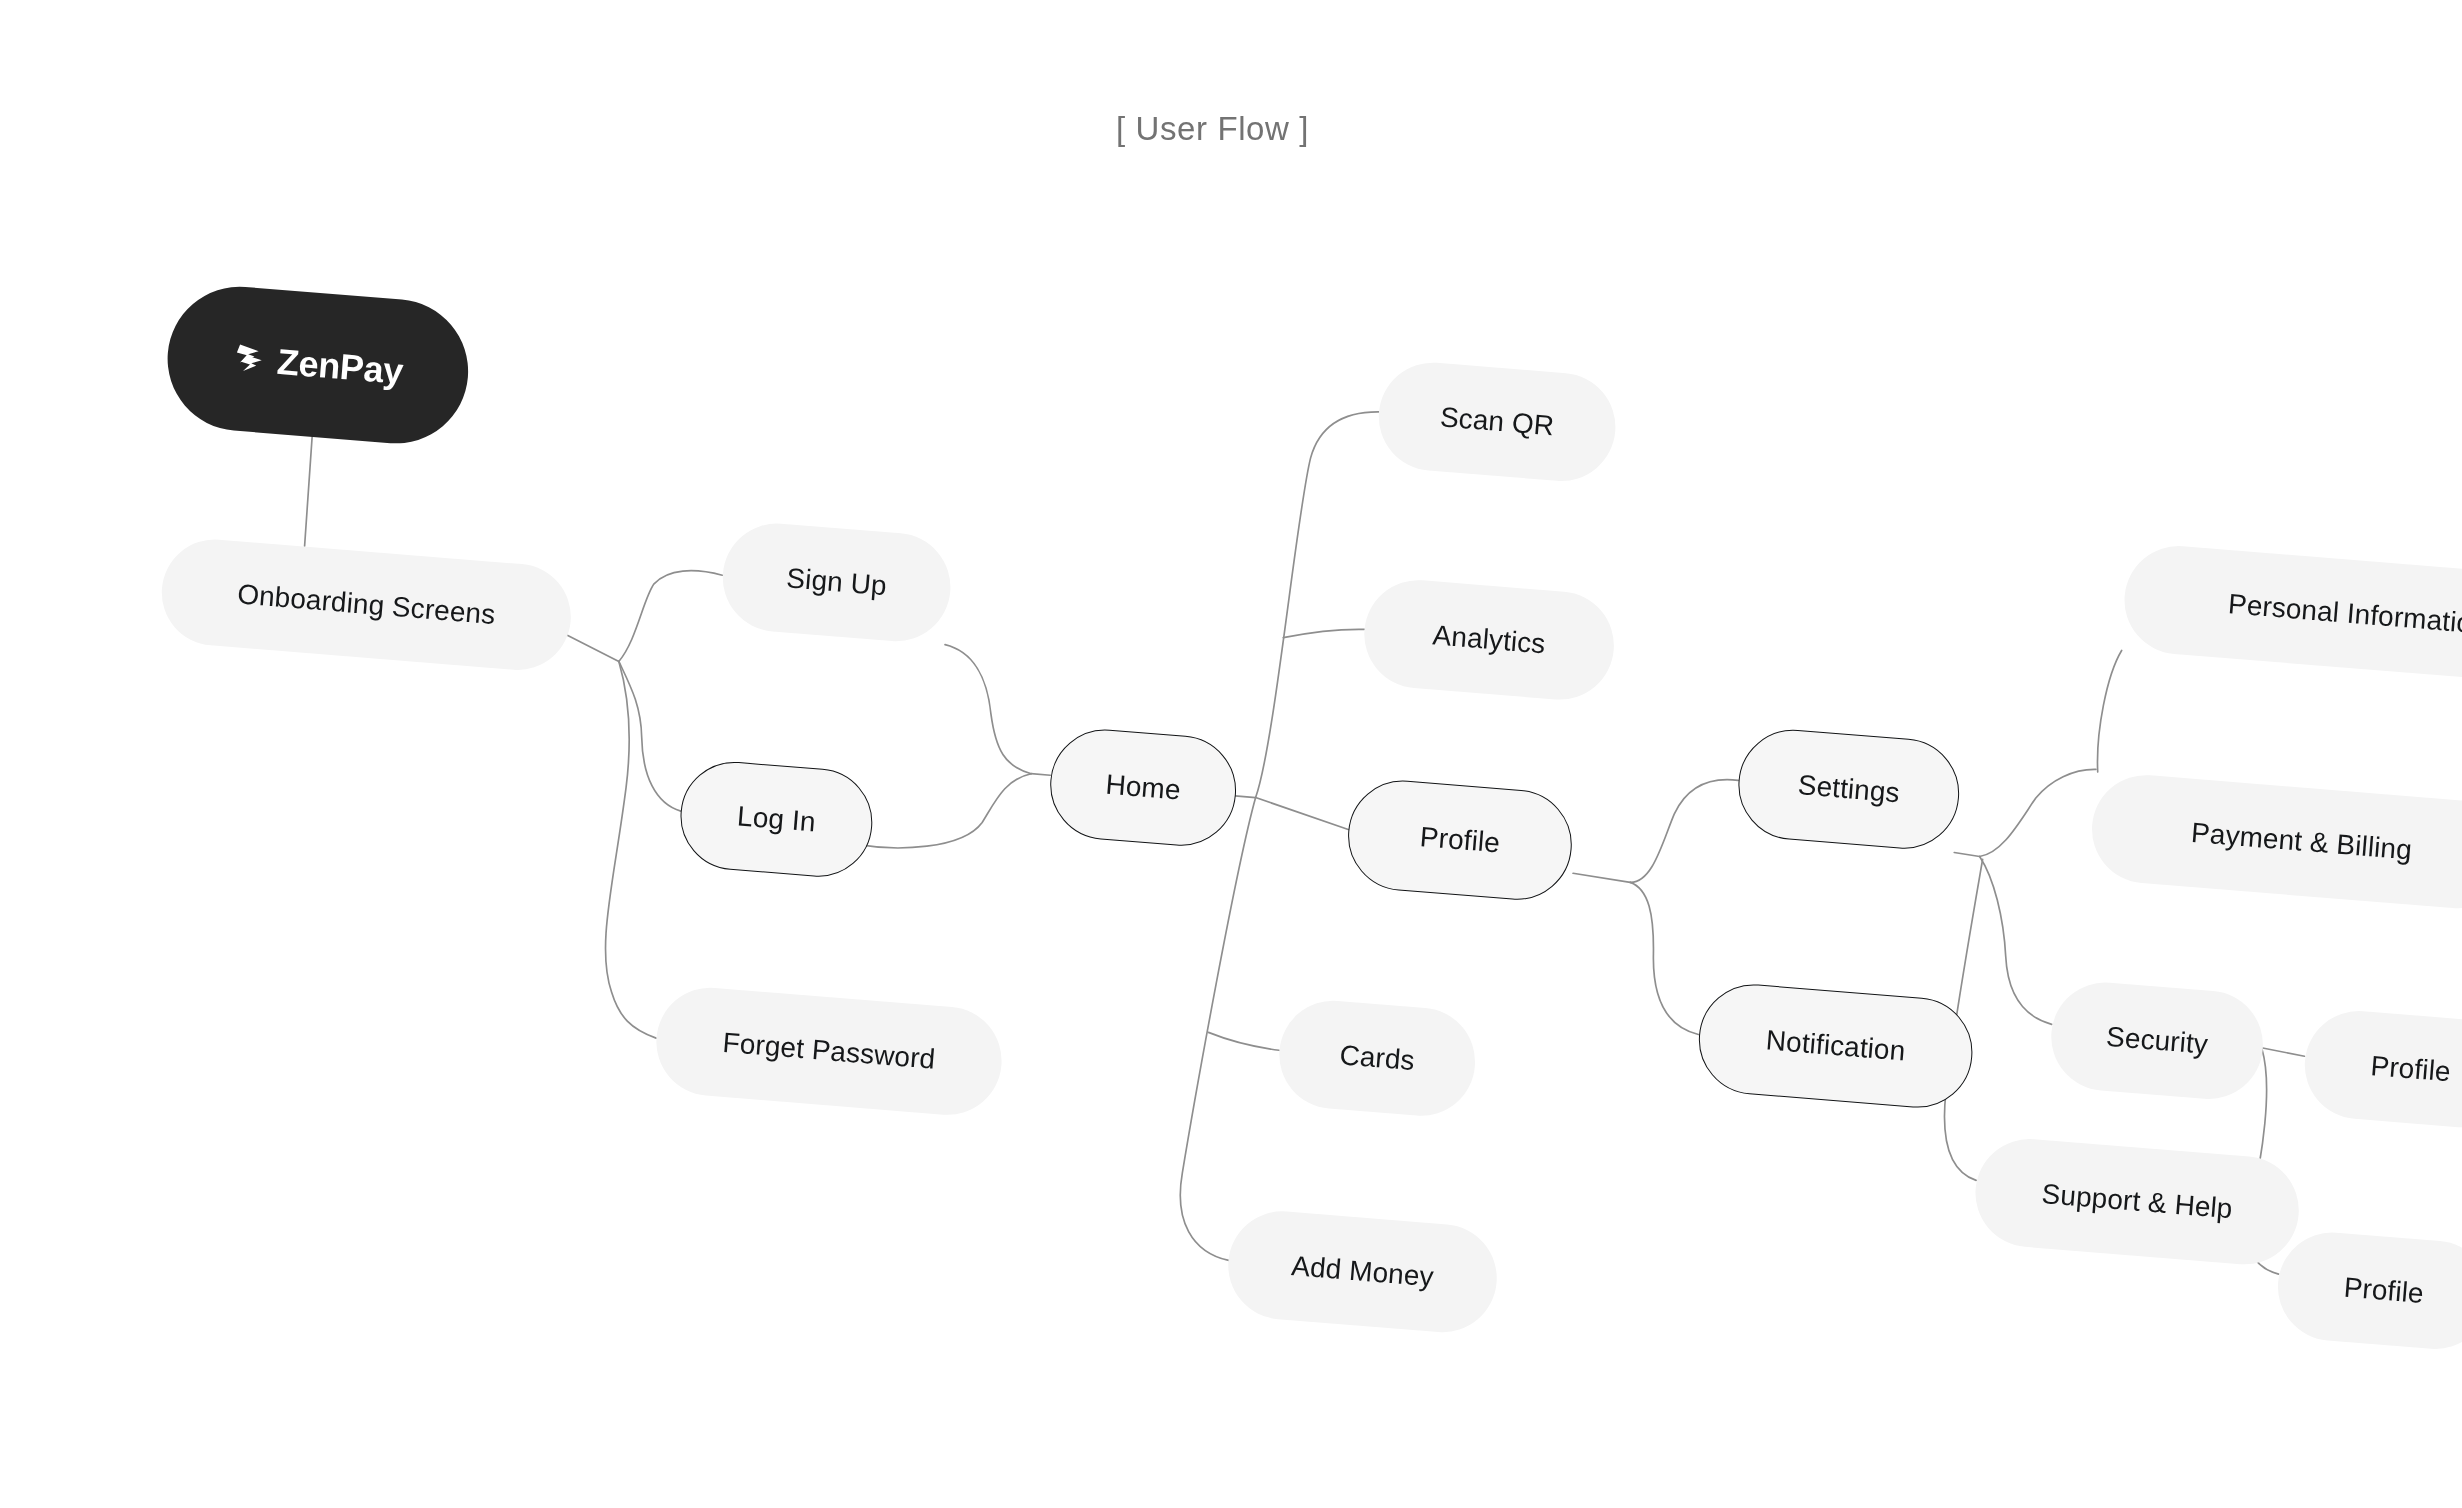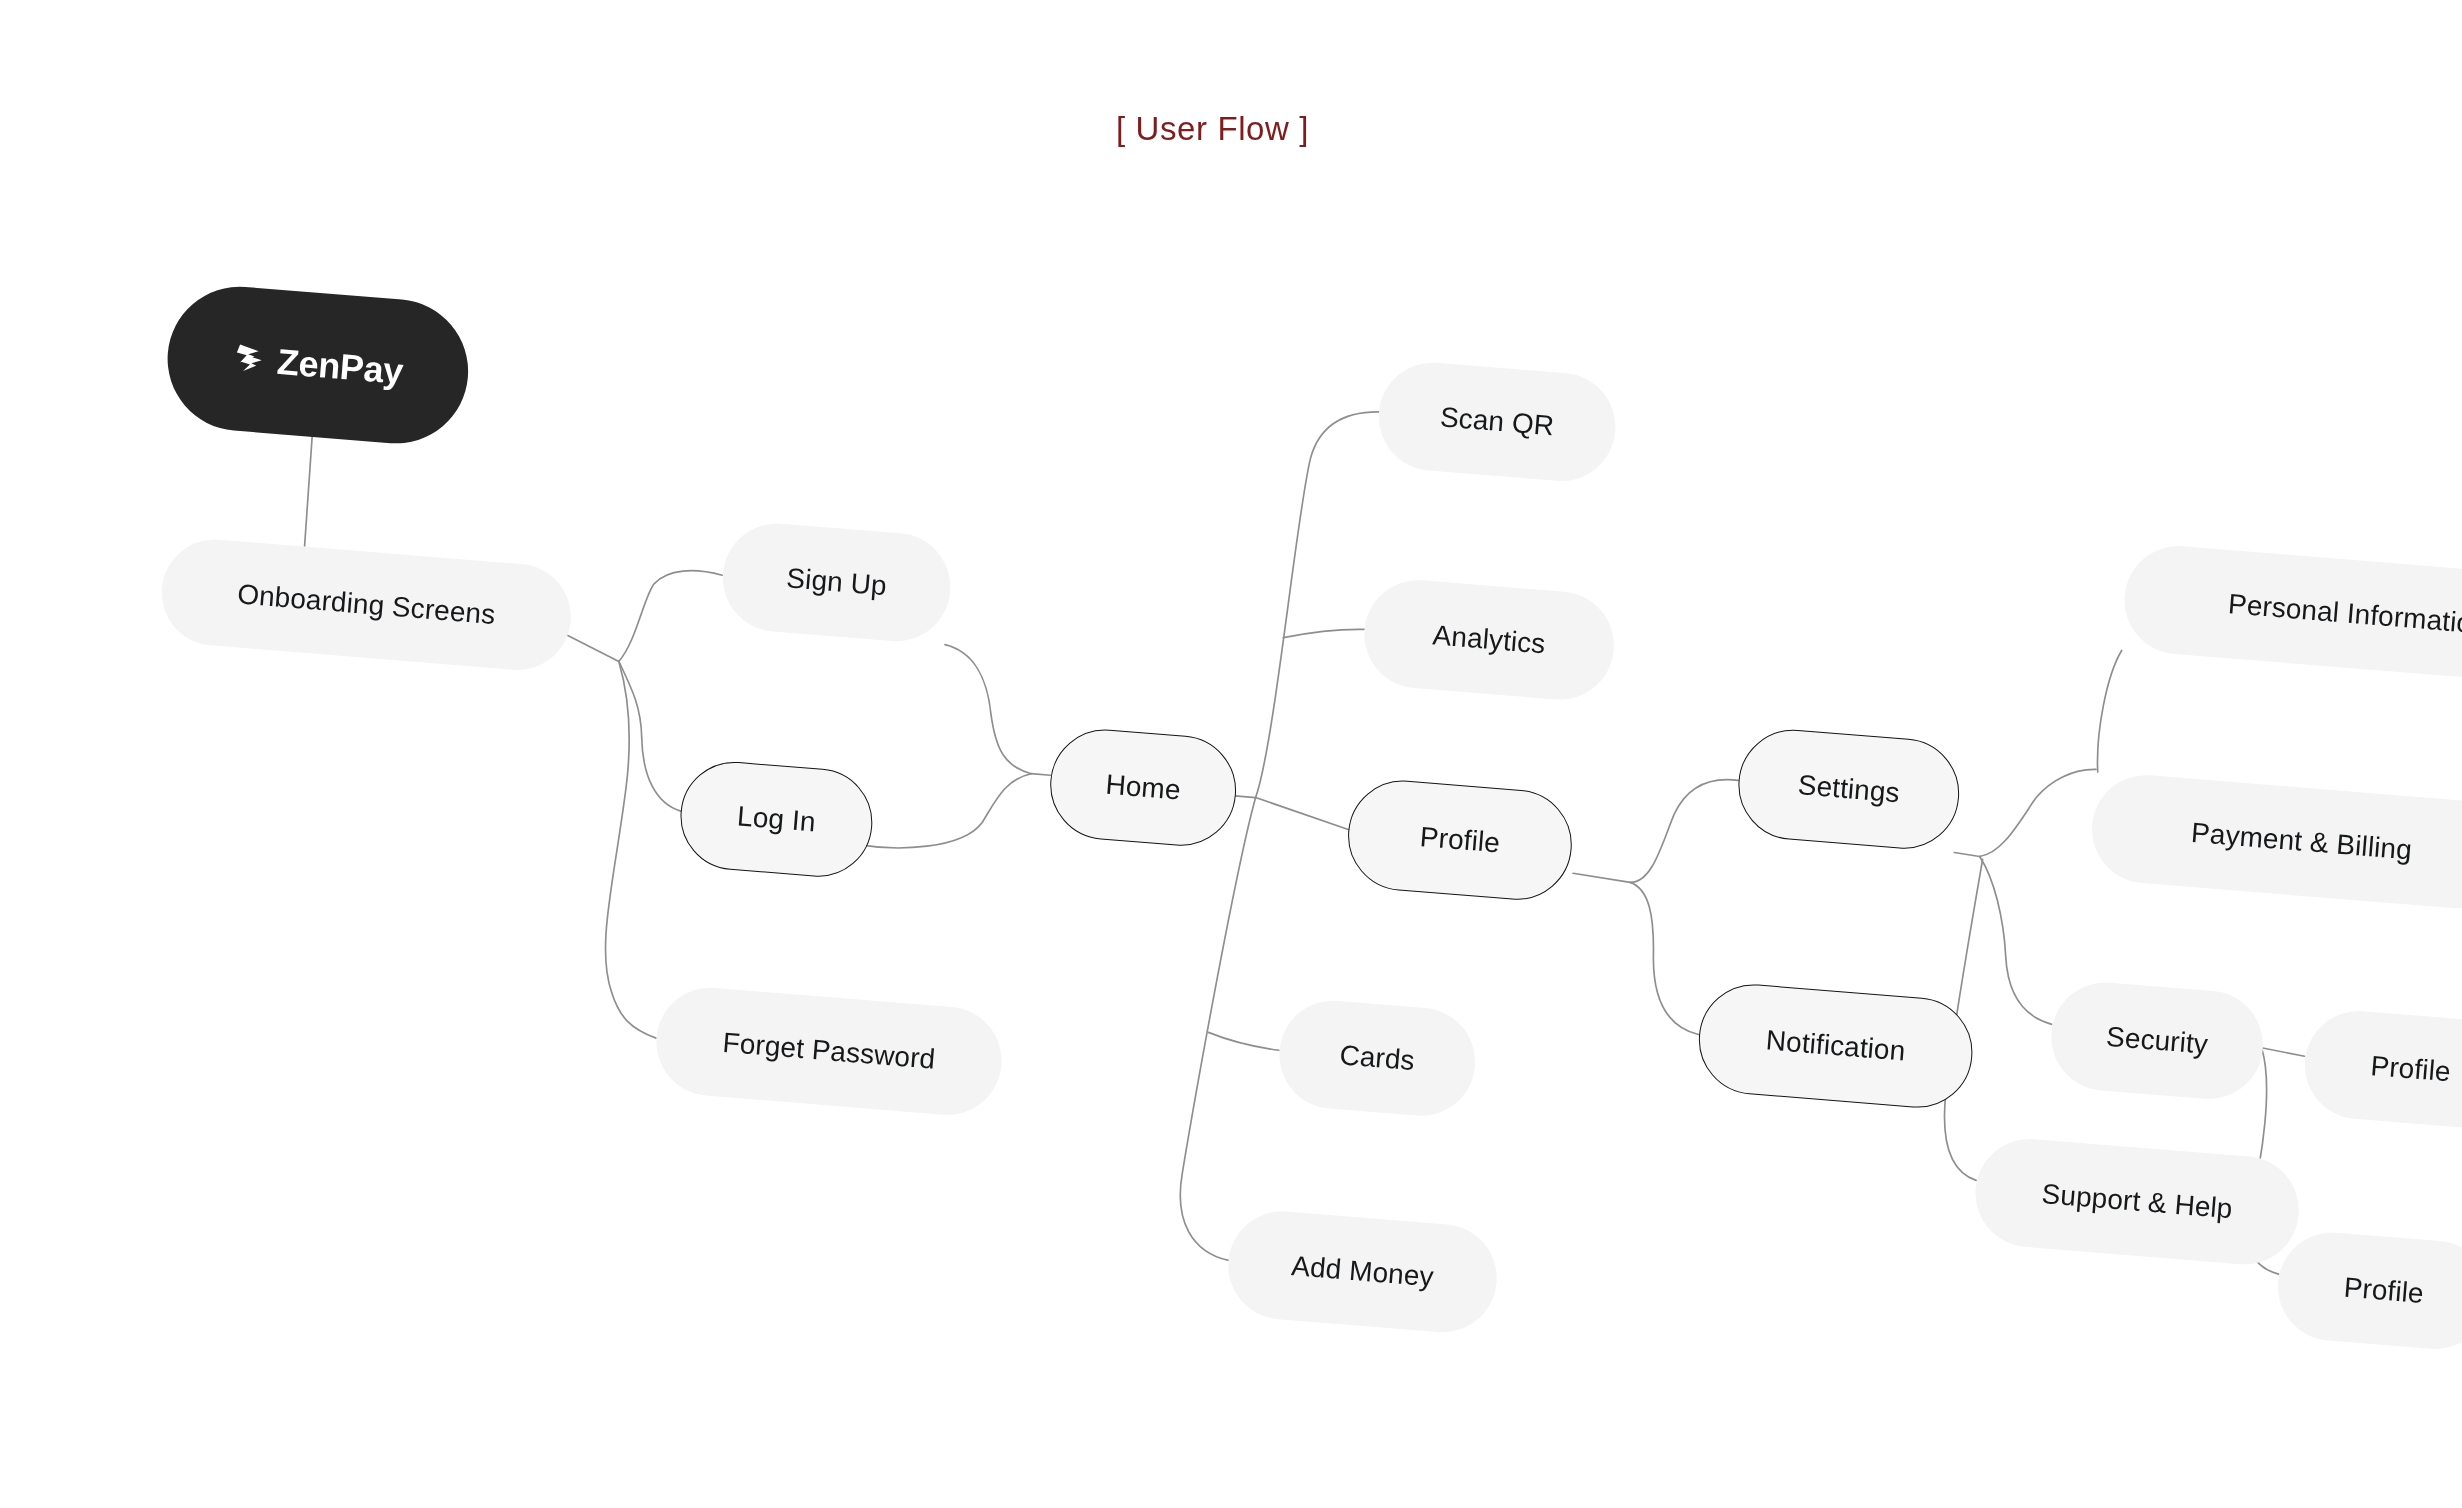--- a/index.html
+++ b/index.html
@@ -14,21 +14,21 @@
     position:absolute;
     left:0;top:0;
     width:2462px;height:1508px;
   }
   
   #flow-title{
     position:absolute;
     left:1116px;top:110px;
     font-size:33px;
     letter-spacing:0.6px;
-    color:#7f1d1d;
+    color:#737373;
     white-space:nowrap;
     user-select:none;
   }
   
   #stage{
     position:absolute;
     left:0;top:0;
     width:2462px;height:1508px;
     transform:rotate(4.6deg);
     transform-origin:962px 757px;

